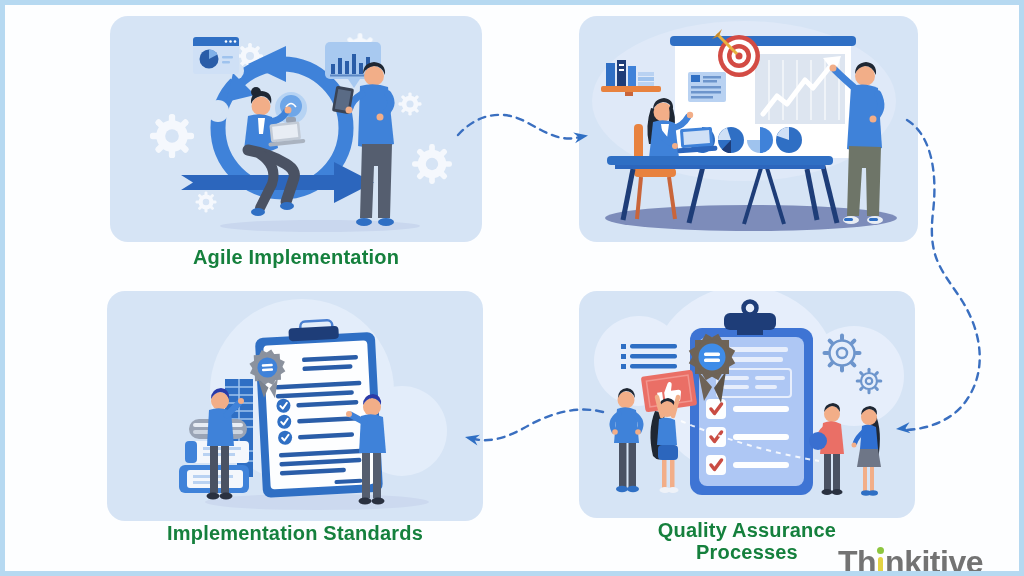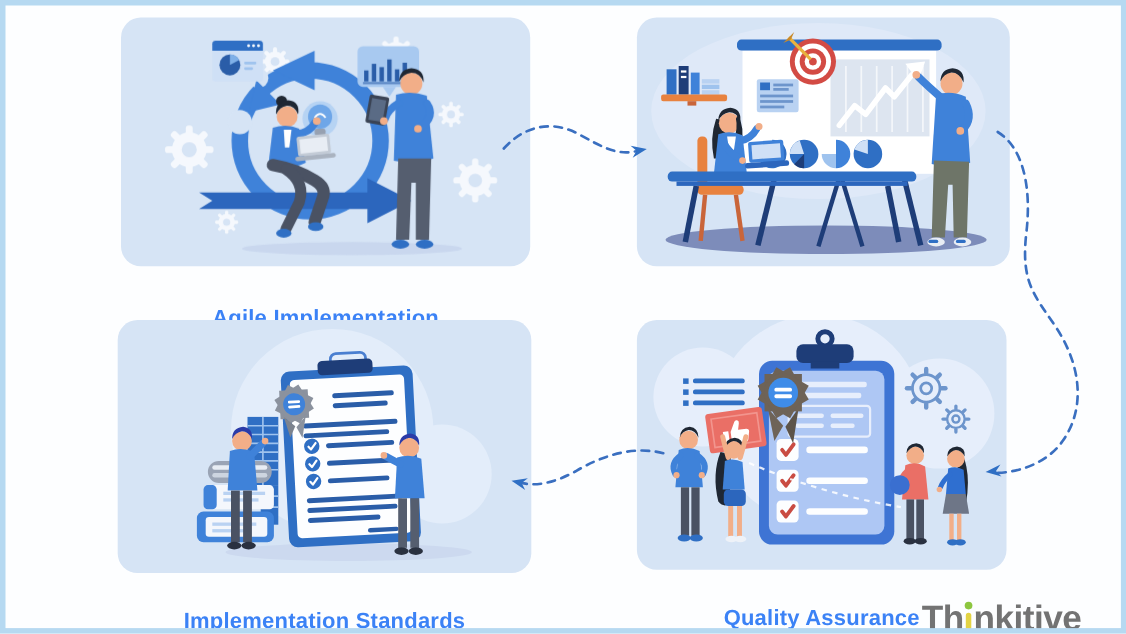--- a/index.html
+++ b/index.html
@@ -3,21 +3,21 @@
 <meta charset="utf-8">
 <style>
   html,body{margin:0;padding:0;background:#fff;}
   body{width:1024px;height:576px;position:relative;overflow:hidden;
        font-family:"Liberation Sans",sans-serif;}
   .frame{position:absolute;left:0;top:0;width:1024px;height:576px;background:#fdfeff;}
   .frame-border{position:absolute;inset:0;border:5px solid #b6d9f1;pointer-events:none;z-index:50;}
   .panel{position:absolute;background:#d6e4f5;border-radius:18px;overflow:hidden;}
   .panel svg{display:block;width:100%;height:100%;}
   .panel-title{position:absolute;text-align:center;font-weight:700;font-size:20px;
-               color:#3b82f6;letter-spacing:.2px;line-height:1.1;margin-top:32px;}
+               color:#15803d;letter-spacing:.2px;line-height:1.1;}
   .connector{position:absolute;overflow:visible;z-index:10;}
   .logo{position:absolute;left:838px;top:544px;font-weight:700;font-size:32px;
         color:#737373;letter-spacing:-0.5px;white-space:nowrap;}
   .logo-i{display:inline-block;position:relative;width:5px;height:16px;background:#e3d344;
           border-radius:2.5px;margin:0 2px;}
   .logo-i::after{content:"";position:absolute;top:-10px;left:-1px;width:7px;height:7px;
           border-radius:50%;background:#8dc63f;}
 </style>
 </head>
 <body>

